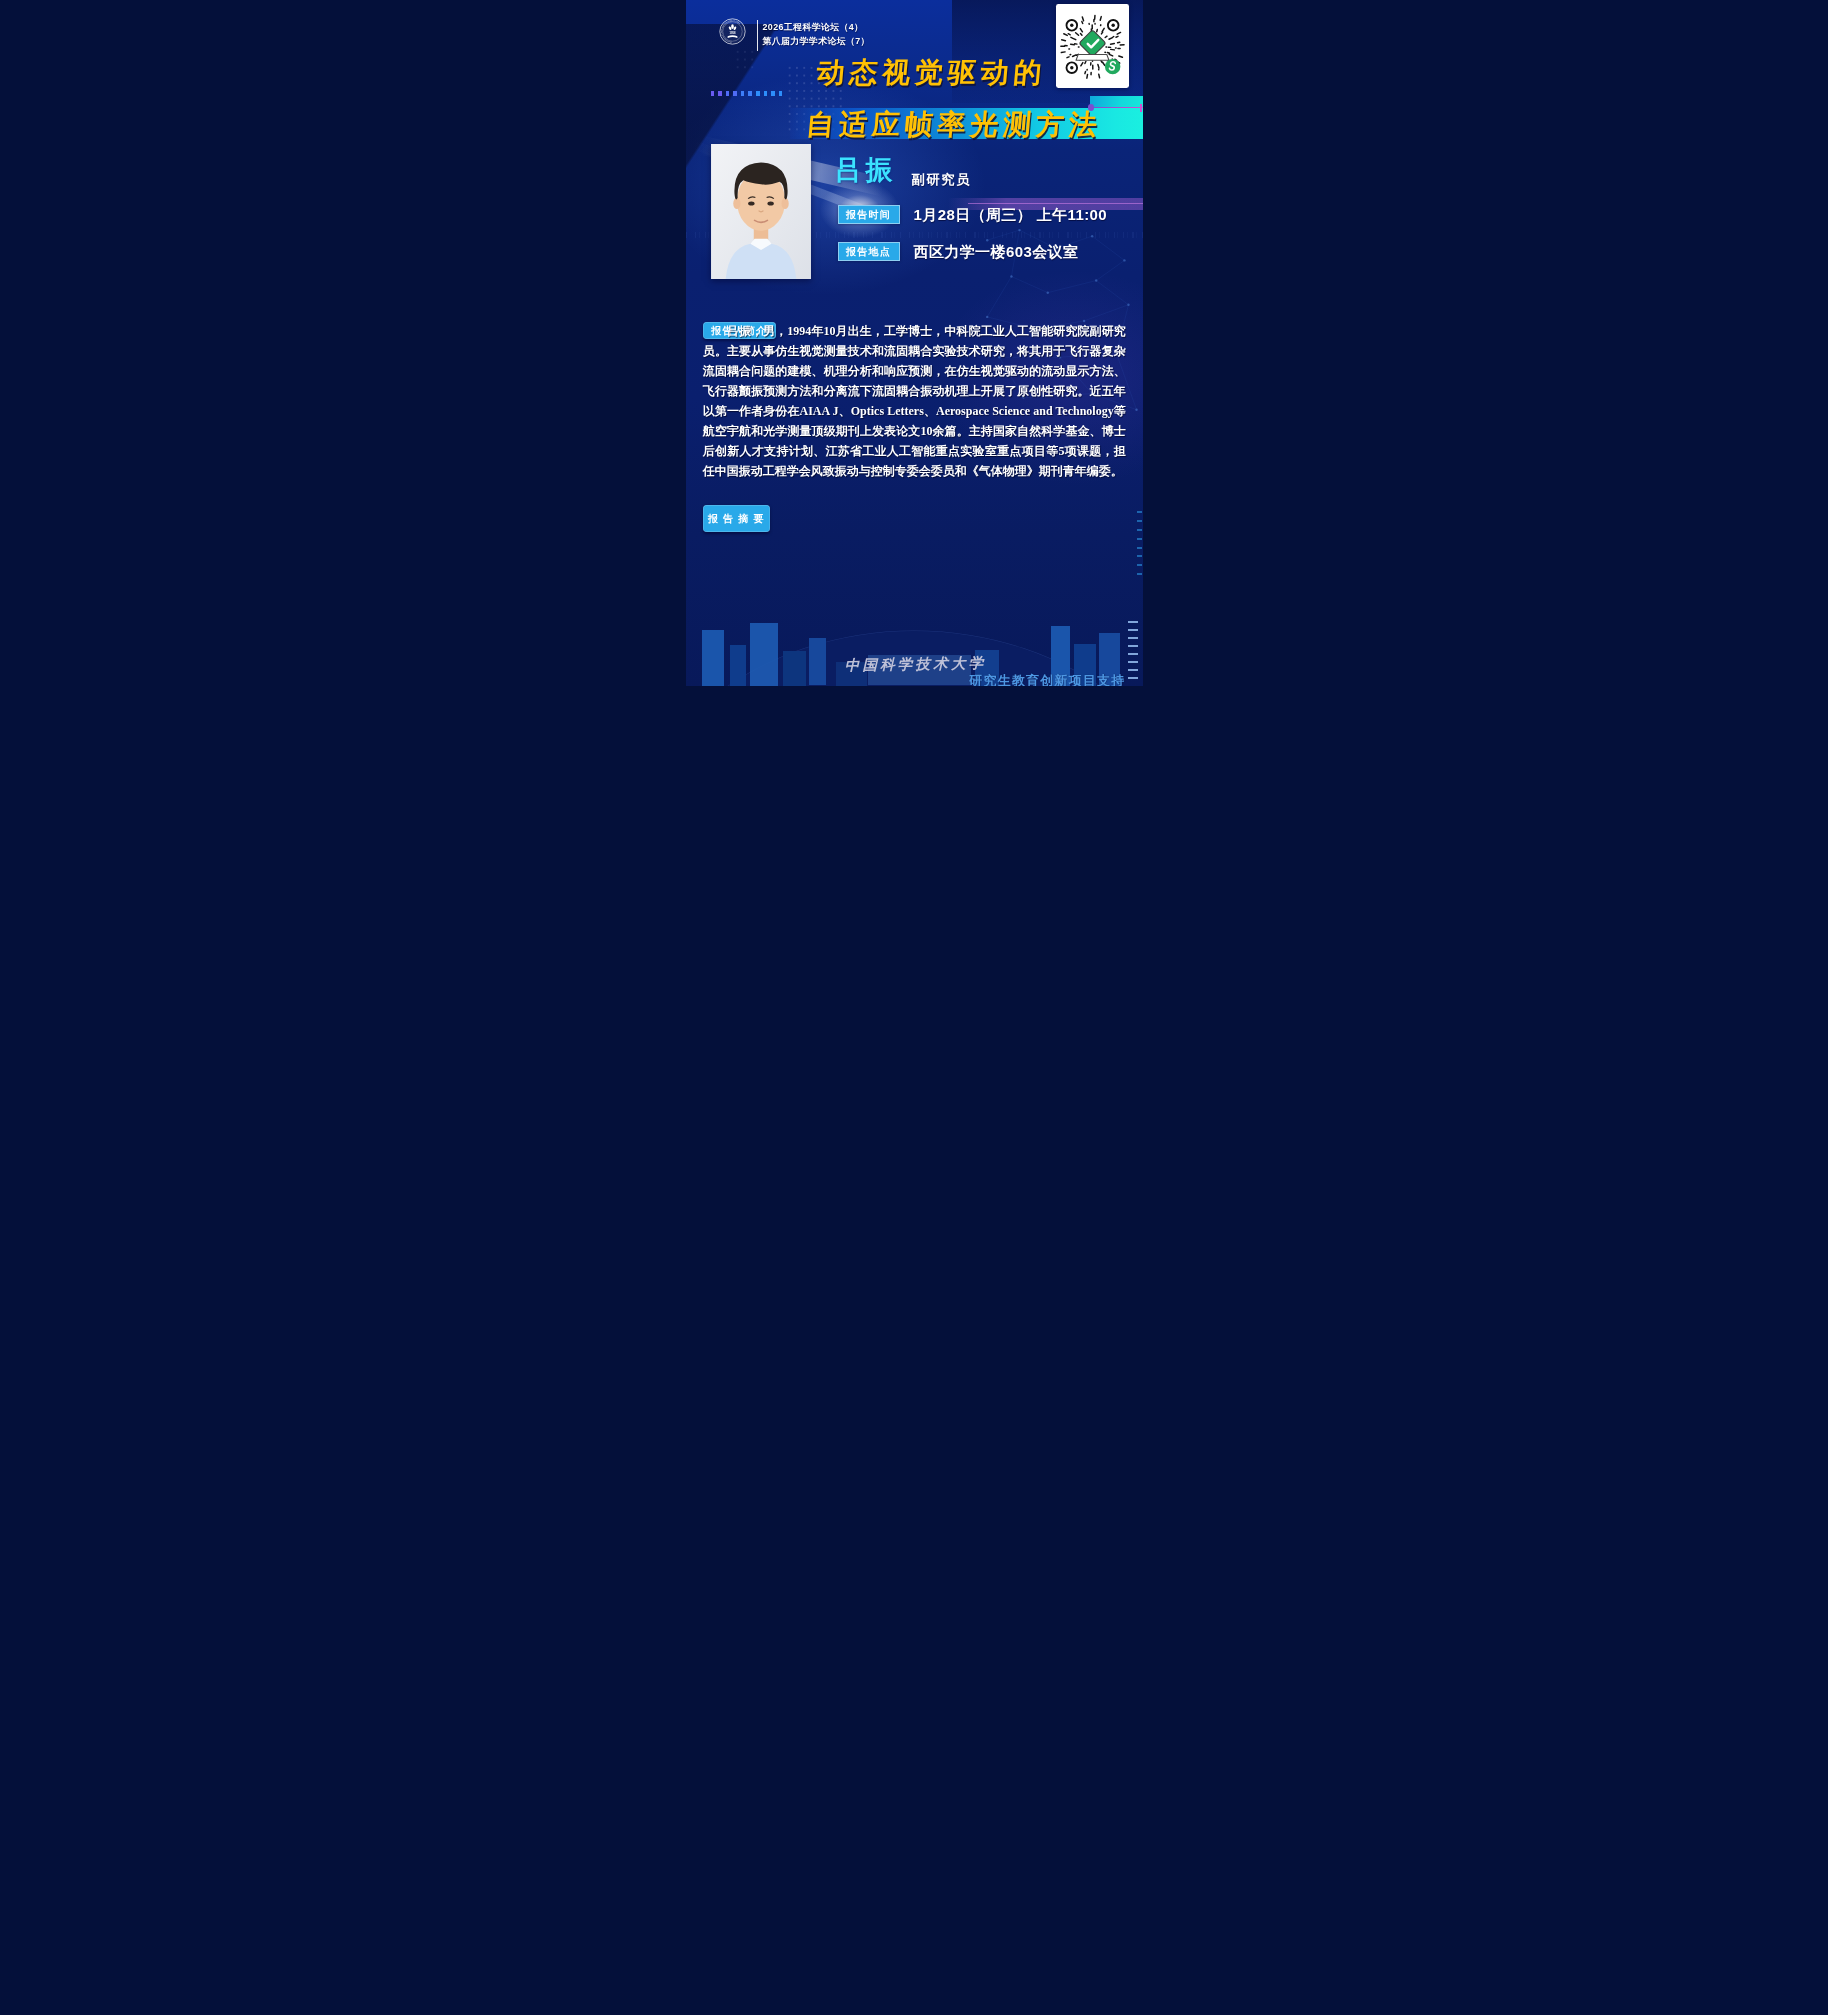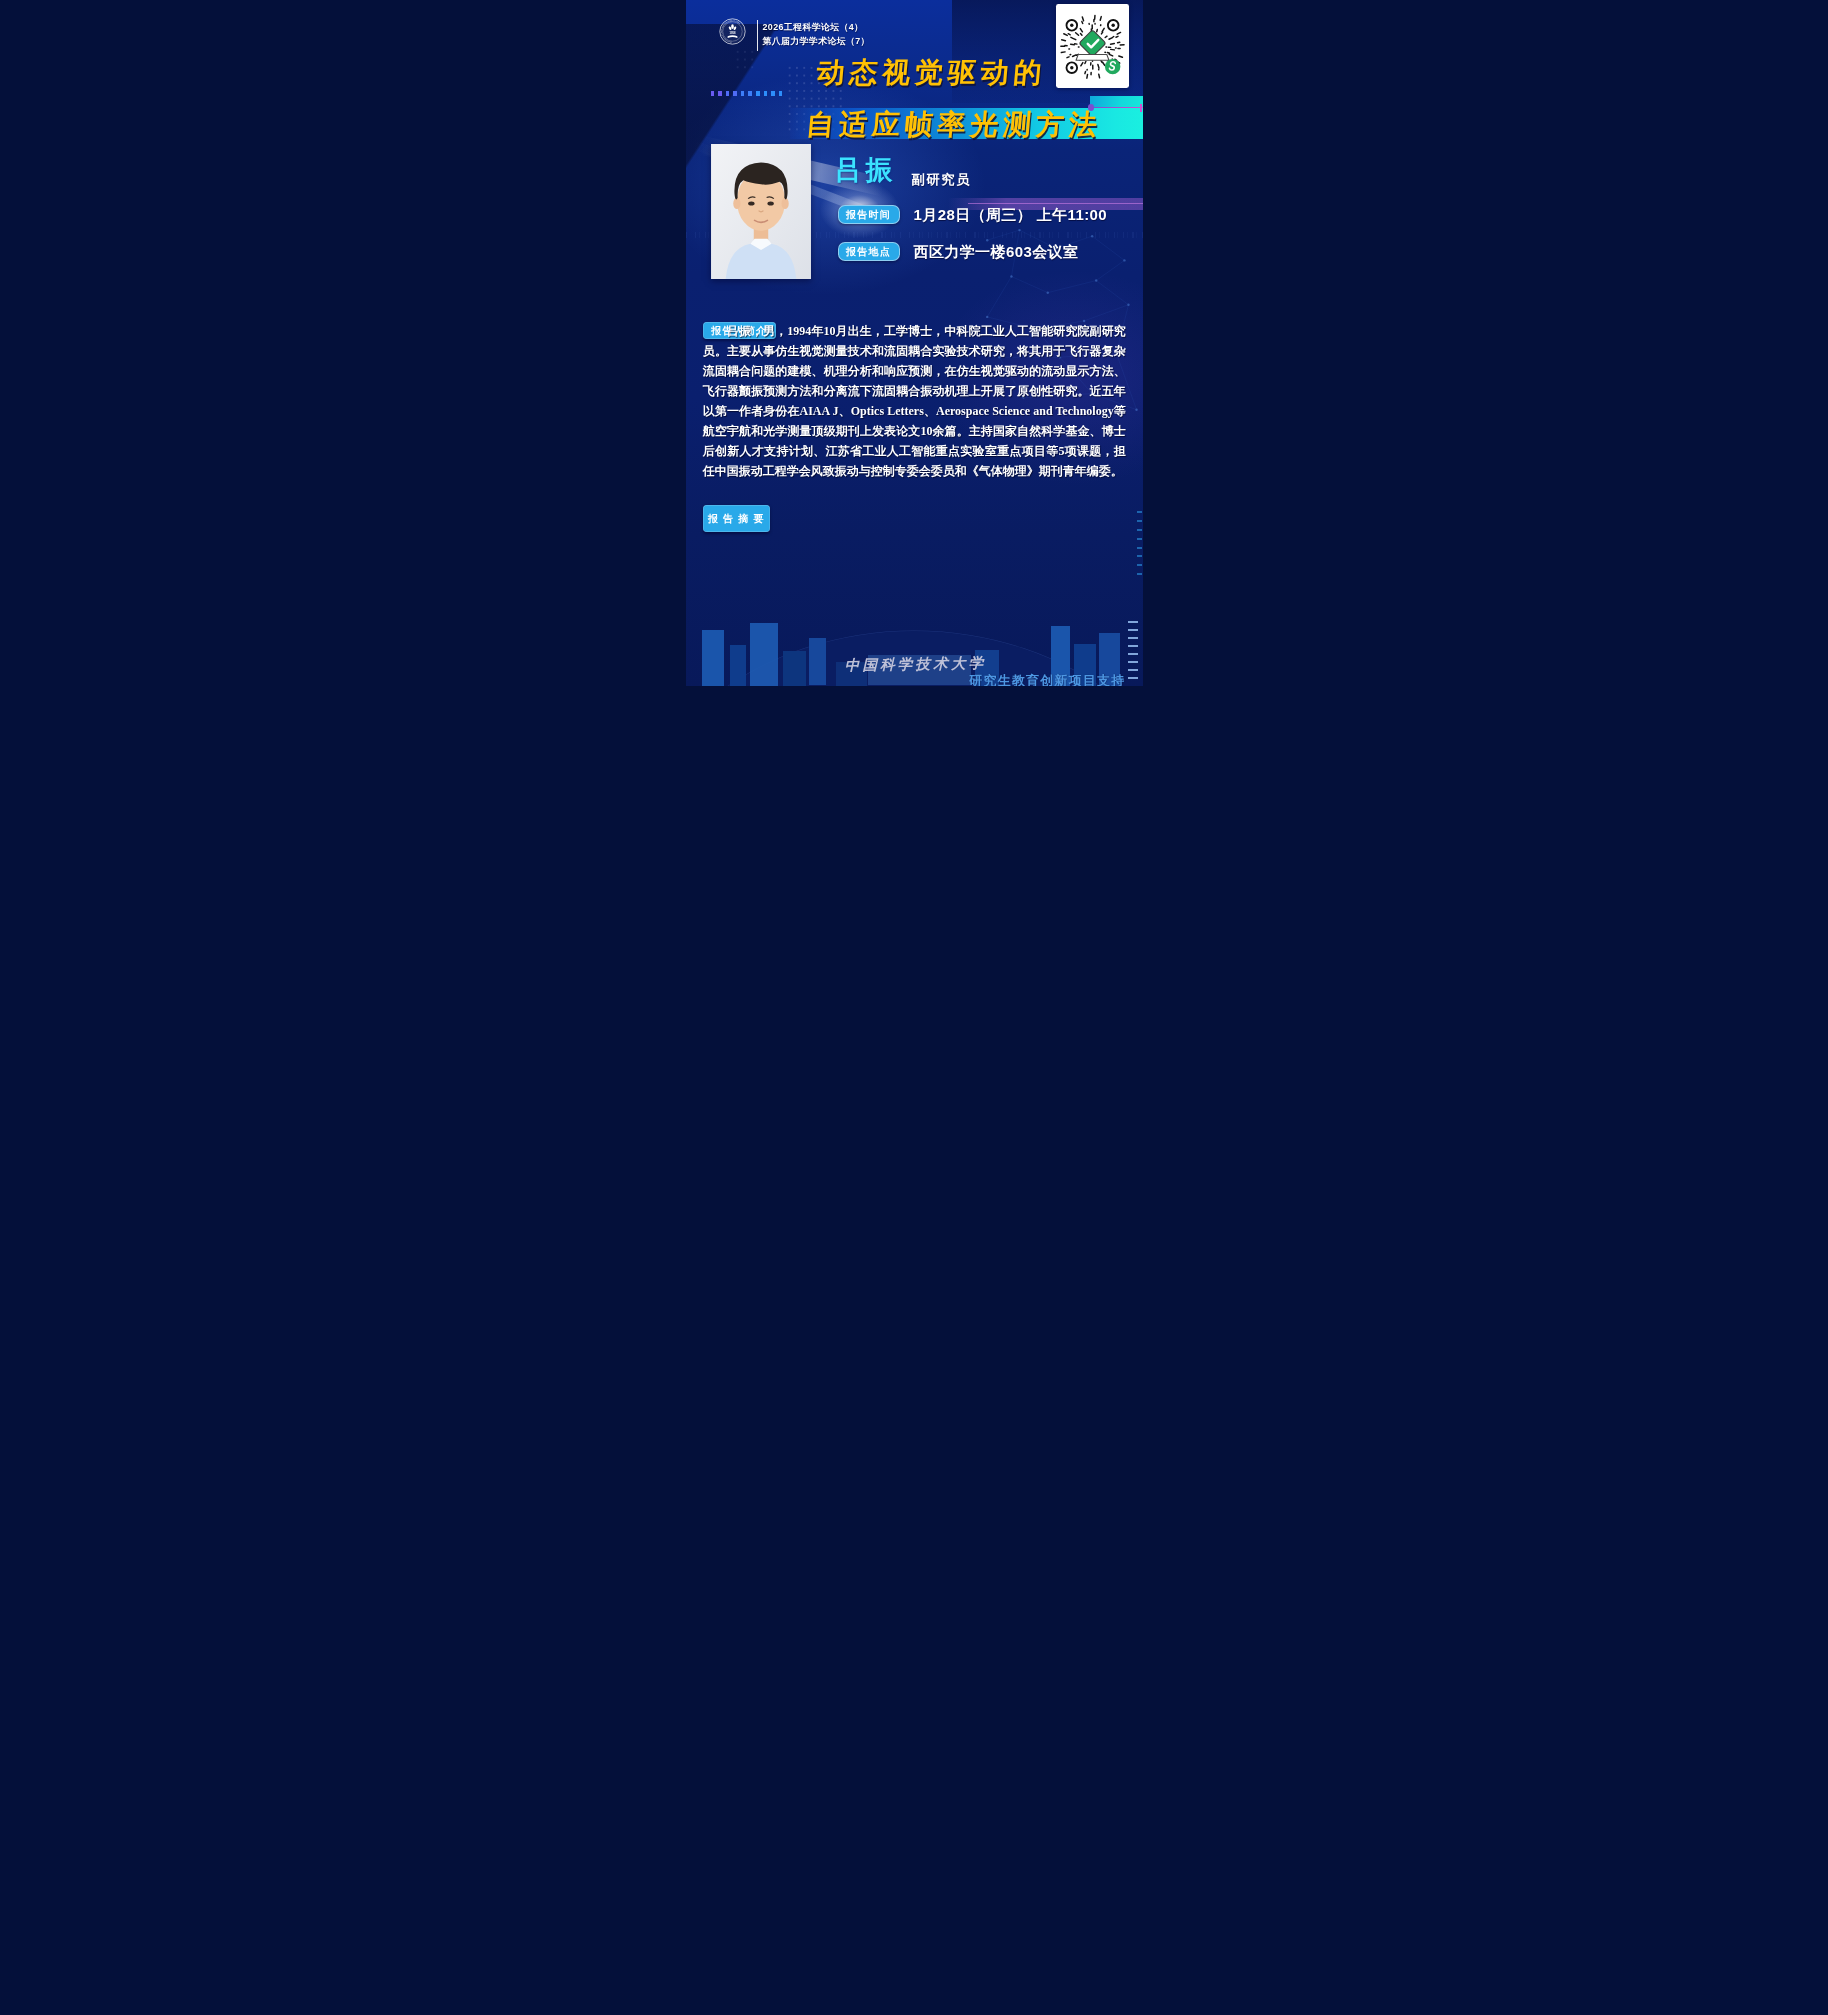--- a/index.html
+++ b/index.html
@@ -65,21 +65,21 @@
     transform:skewX(-5deg);letter-spacing:4.8px;font-size:28px;
     text-shadow:1.2px 1.6px 0.4px rgba(15,18,50,.85);white-space:nowrap;}
   .t1{top:54px;padding-left:34px;}
   .t2{top:106px;padding-left:79px;}
   
   .photo{left:25px;top:144px;width:100px;height:135px;box-shadow:0 1.6px 6.4px rgba(0,0,40,.5);}
   .name{left:149px;top:152px;font-size:27px;font-weight:900;color:#3BE3FF;letter-spacing:4px;
     text-shadow:0.8px 1.2px 1.6px rgba(0,40,120,.55);}
   .job{left:226px;top:171px;font-size:13.3px;font-weight:bold;color:#fff;letter-spacing:1.6px;
     text-shadow:0.4px 0.8px 0.8px rgba(0,0,40,.6);}
-  .badge{background:#29A9E9;border:0.8px solid rgba(225,238,250,.55);border-radius:7px;
+  .badge{background:#29A9E9;border:0.8px solid rgba(225,238,250,.55);border-radius:0;
     color:#fff;font-weight:bold;display:flex;align-items:center;justify-content:center;
     box-shadow:0 1.2px 2.8px rgba(0,0,40,.45);}
   .badge-time{left:152px;top:205px;width:60px;height:17px;font-size:10px;letter-spacing:1.2px;}
   .badge-venue{left:152px;top:242px;width:60px;height:17px;font-size:10px;letter-spacing:1.2px;}
   .info-val{font-size:15px;font-weight:bold;letter-spacing:0.4px;text-shadow:0.4px 0.8px 0.8px rgba(0,0,40,.6);white-space:nowrap;}
   .val-time{left:228px;top:206px;}
   .val-venue{left:228px;top:243px;}
   
   .sec-badge{background:#29A9E9;border:1.2px solid #12347e0;border-radius:4px;color:#fff;font-weight:bold;
     display:flex;align-items:center;justify-content:center;font-size:10px;letter-spacing:1.2px;

